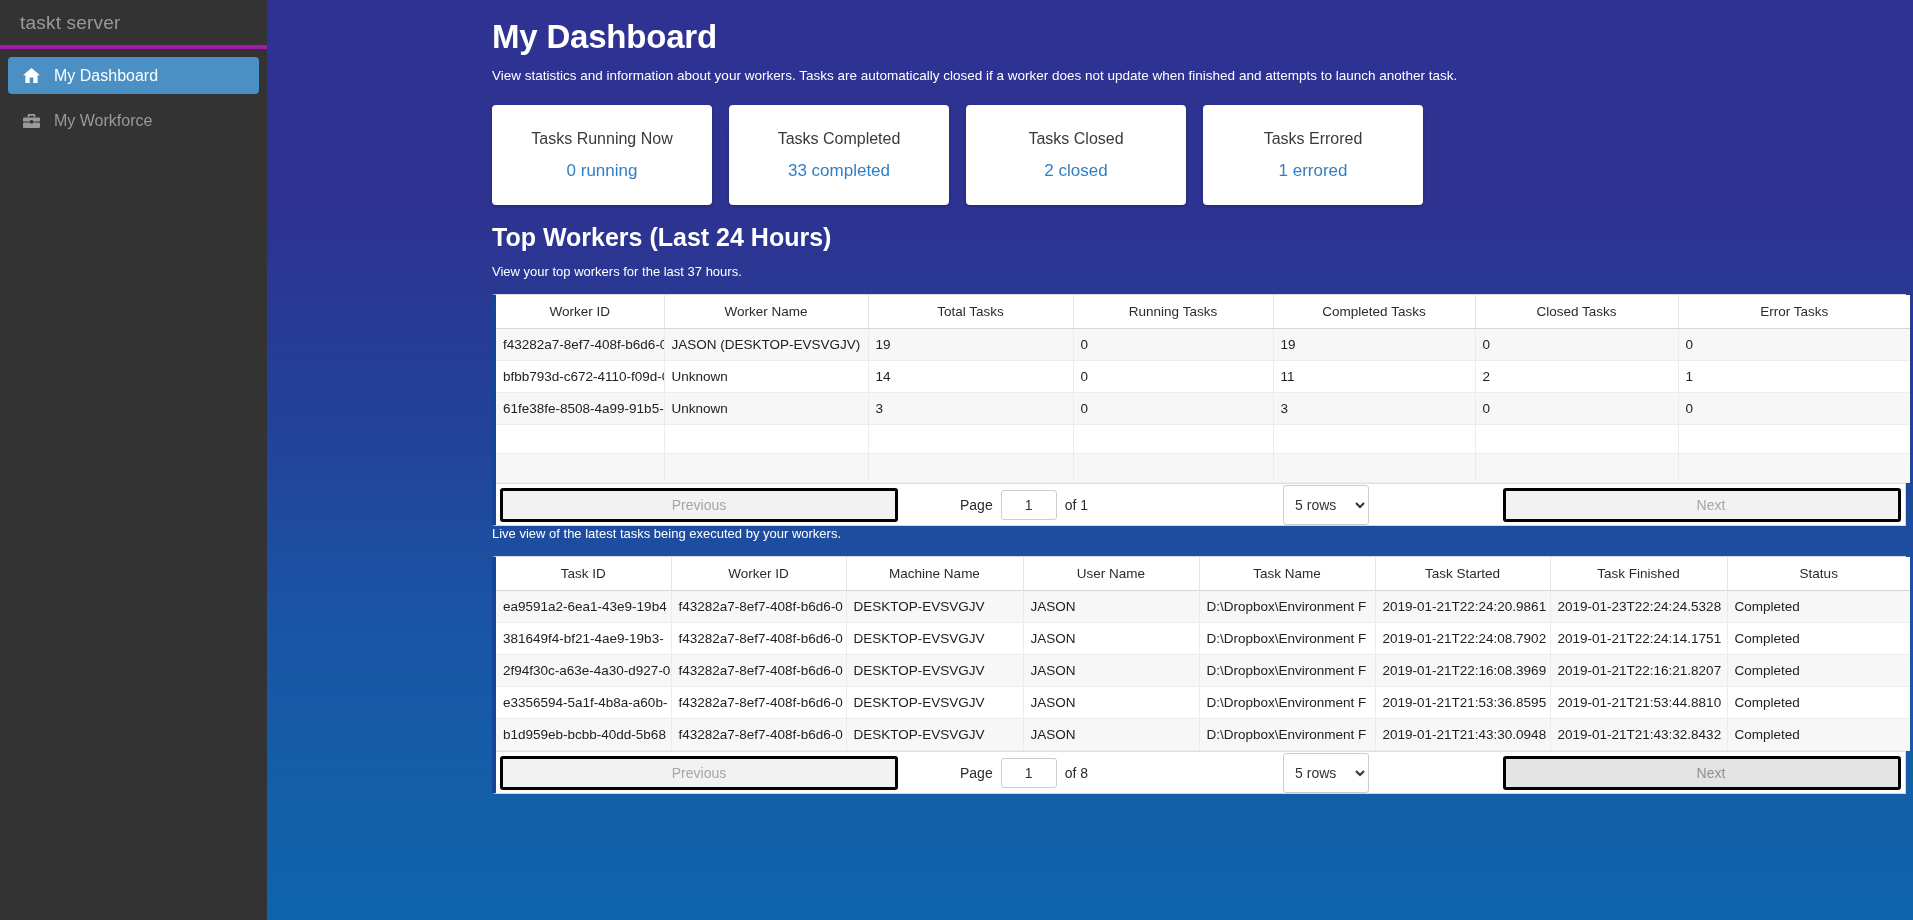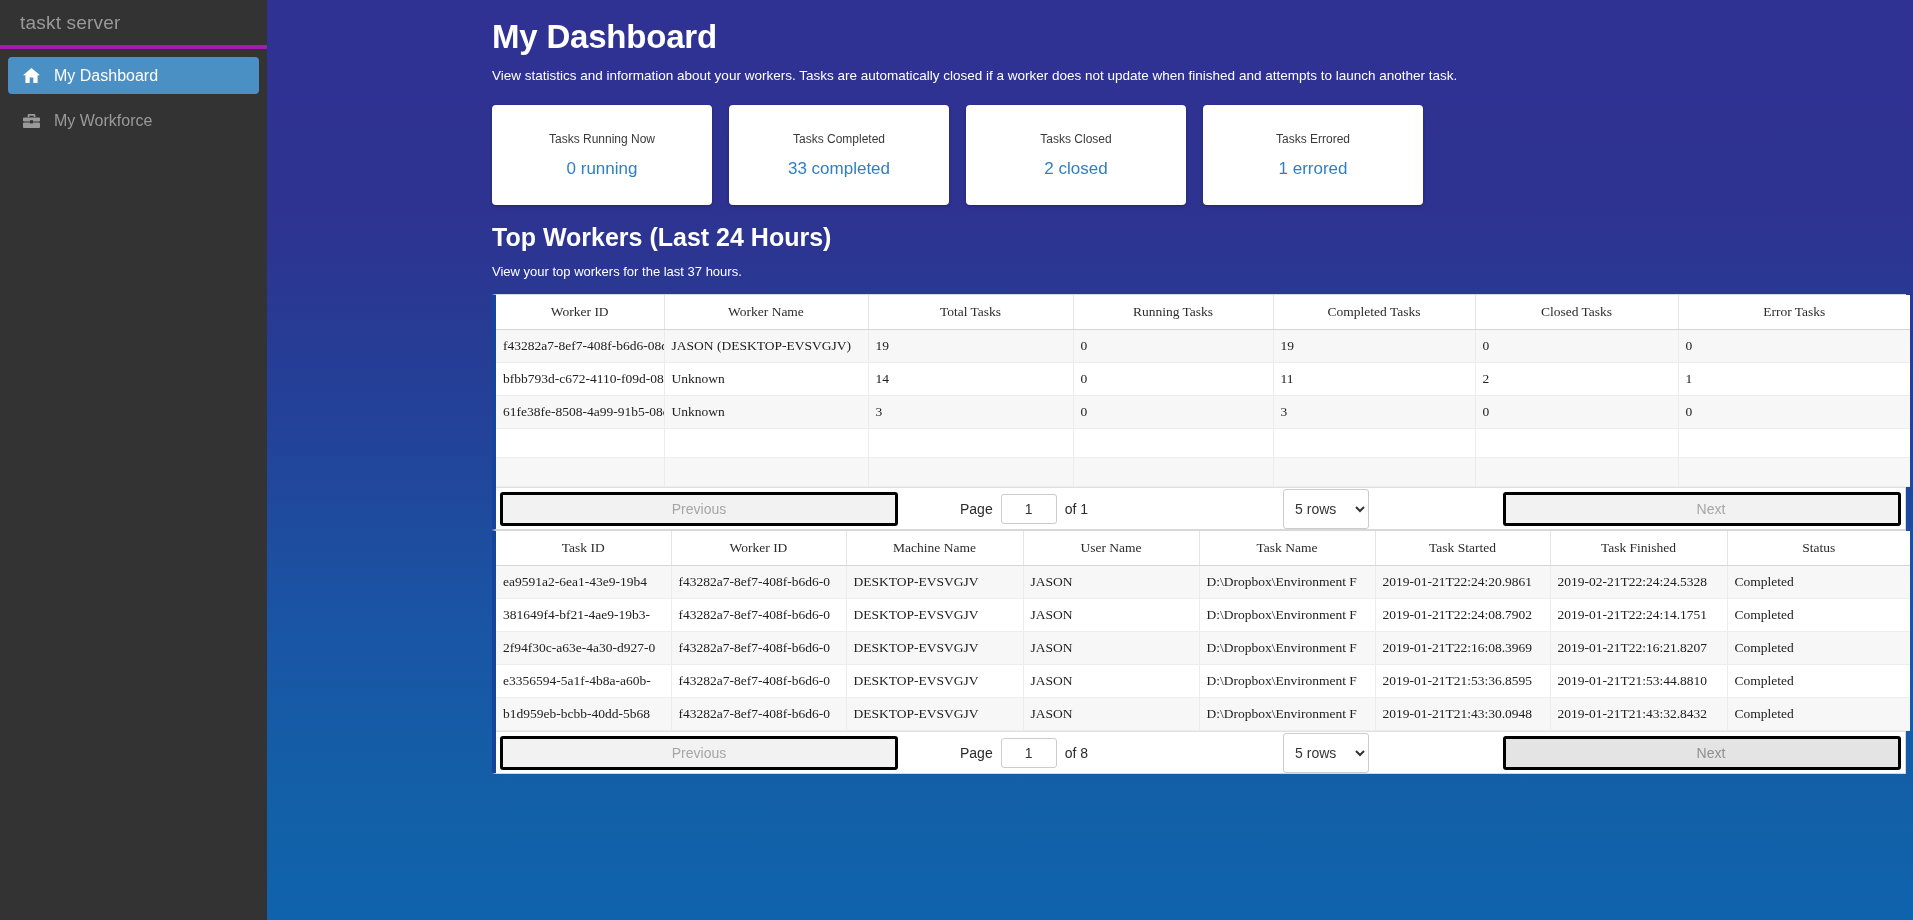--- a/index.html
+++ b/index.html
@@ -88,32 +88,32 @@
     height: 100px;
     background: #ffffff;
     border-radius: 4px;
     box-shadow: 0 1px 3px rgba(0,0,0,.28);
     display: flex;
     flex-direction: column;
     align-items: center;
     justify-content: center;
     gap: 13px;
   }
-  .stat-label { font-size: 12px; color: #3a3a3a; }
+  .stat-label { font-size: 16px; color: #3a3a3a; }
   .stat-value { font-size: 17px; color: #2f7fc4; }
 
   
   .table-wrap {
     background: #ffffff;
     border: 1px solid #d8d8d8;
     border-left: 4px solid #14459a;
     width: 1414px;
     border-radius: 1px;
   }
-  table { width: 100%; border-collapse: collapse; table-layout: fixed; font-family: Liberation Serif, serif; }
+  table { width: 100%; border-collapse: collapse; table-layout: fixed; }
   thead th {
     font-size: 13.5px;
     font-weight: normal;
     color: #2b2b2b;
     text-align: center;
     padding: 9px 6px;
     border-right: 1px solid #e4e4e4;
     border-bottom: 1px solid #d5d5d5;
     background: #ffffff;
     white-space: nowrap;
@@ -338,20 +338,21 @@
       <div class="pager-mid">
         <span>Page</span>
         <input class="page-input" type="text" value="1" style="">
         <span>of 1</span>
       </div>
       <select class="rows-select" id="workers-rows"><option value="5 rows">5 rows</option><option value="10 rows">10 rows</option><option value="25 rows">25 rows</option><option value="50 rows">50 rows</option></select>
       <div class="pager-btn pager-next">Next</div>
     </div>
   </div>
 
+  <p class="section-sub">Live view of the latest tasks being executed by your workers.</p>
 
   <div class="table-wrap">
     <table id="tasks-table">
       <colgroup>
           <col class="t0">
           <col class="t1">
           <col class="t2">
           <col class="t3">
           <col class="t4">
           <col class="t5">
@@ -371,21 +372,21 @@
           </tr>
         </thead>
       <tbody id="tasks-body">
           <tr>
             <td>ea9591a2-6ea1-43e9-19b4</td>
             <td>f43282a7-8ef7-408f-b6d6-0</td>
             <td>DESKTOP-EVSVGJV</td>
             <td>JASON</td>
             <td>D:\Dropbox\Environment F</td>
             <td>2019-01-21T22:24:20.9861</td>
-            <td>2019-02-21T22:24:24.5328</td>
+            <td>2019-01-23T22:24:24.5328</td>
             <td>Completed</td>
           </tr>
           <tr>
             <td>381649f4-bf21-4ae9-19b3-</td>
             <td>f43282a7-8ef7-408f-b6d6-0</td>
             <td>DESKTOP-EVSVGJV</td>
             <td>JASON</td>
             <td>D:\Dropbox\Environment F</td>
             <td>2019-01-21T22:24:08.7902</td>
             <td>2019-01-21T22:24:14.1751</td>

